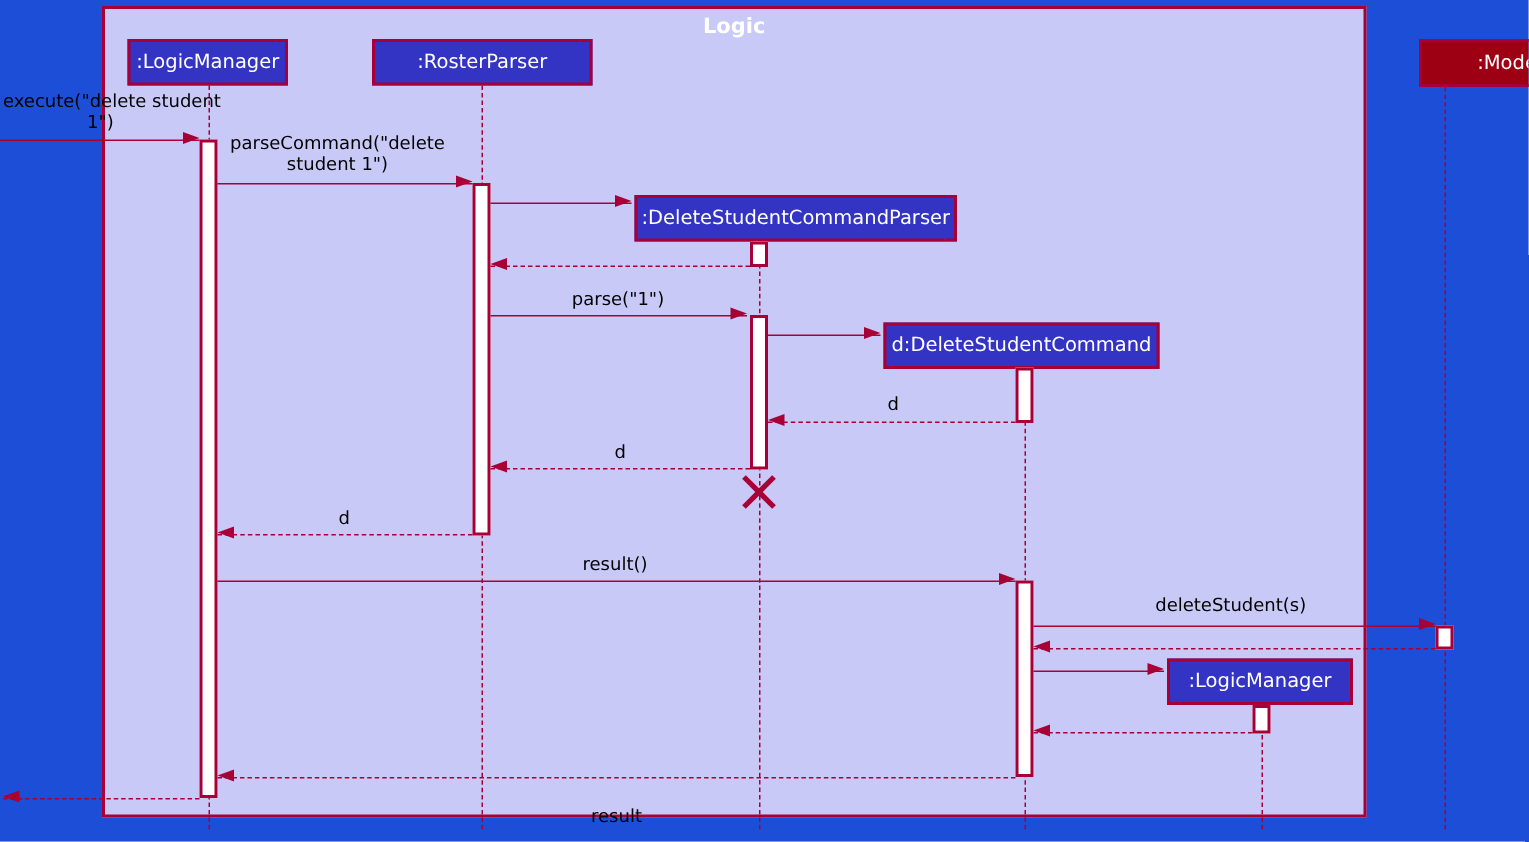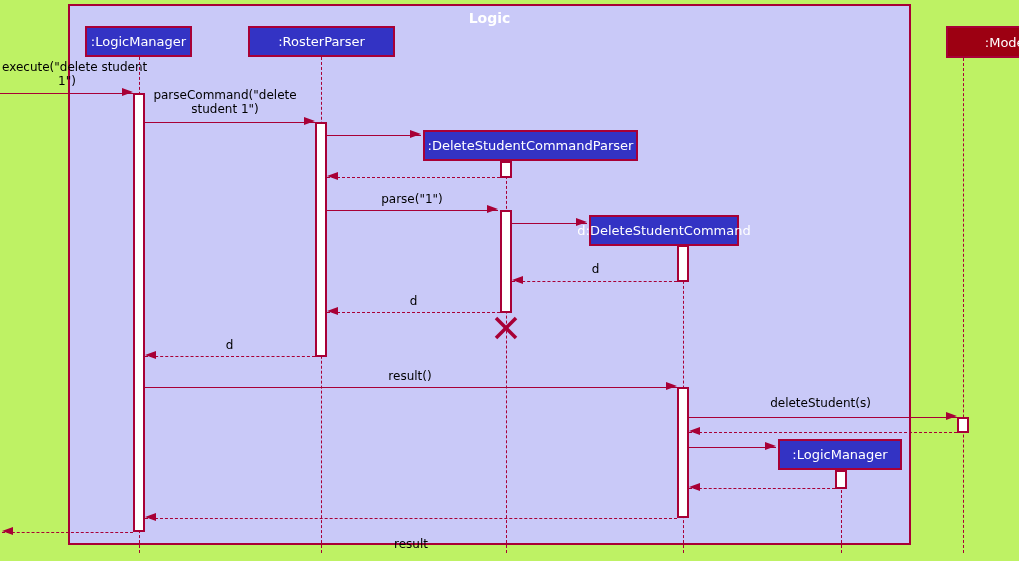--- a/index.html
+++ b/index.html
@@ -1,18 +1,18 @@
 <!DOCTYPE html>
 <html><head>
 <meta charset="utf-8">
 <style>
   * { margin:0; padding:0; box-sizing:border-box; }
   body { background:#ffffff; font-family:"DejaVu Sans","Liberation Sans",sans-serif; }
   #canvas {
-    position:relative; width:1019px; height:561px; background:#bef264; overflow:hidden;
+    position:relative; width:1019px; height:561px; background:#1d4ed8; overflow:hidden;
   }
   
   .frame { position:absolute; border:2px solid #A80036; }
   #frame-logic { left:68px; top:4px; width:843px; height:541px; background:#C9C9F8; }
   #frame-model { left:917px; top:4px; width:97px; height:541px; background:#F8707E; }
   .frame-title {
     position:absolute; top:4px; left:0; width:100%; text-align:center;
     color:#ffffff; font-weight:bold; font-size:14px;
   }
   
@@ -25,21 +25,21 @@
   #ll-mo  { left:963px; top:58px;  height:495px; }
   
   .pbox {
     position:absolute; background:#3333C4; border:2px solid #A80036; color:#ffffff;
     display:flex; align-items:center; justify-content:center;
     font-size:13px; white-space:nowrap;
   }
   #p-lm  { left:85px;  top:26px;  width:107px; height:31px; }
   #p-rp  { left:248px; top:26px;  width:147px; height:31px; }
   #p-dscp{ left:423px; top:130px; width:215px; height:31px; }
-  #p-dsc { left:589px; top:215px; width:150px; height:31px; }
+  #p-dsc { left:589px; top:215px; width:184px; height:31px; }
   #p-cr  { left:778px; top:439px; width:124px; height:31px; }
   #p-mo  { left:946px; top:26px;  width:76px;  height:32px; background:#9D0012;padding-left:45px; }
   
   .activation { position:absolute; width:12px; background:#ffffff; border:2px solid #A80036; z-index:3; }
   #act-lm    { left:133px; top:93px;  height:439px; }
   #act-rp    { left:315px; top:122px; height:235px; }
   #act-dscp1 { left:500px; top:161px; height:17px; }
   #act-dscp2 { left:500px; top:210px; height:103px; }
   #act-dsc1  { left:677px; top:245px; height:37px; }
   #act-dsc2  { left:677px; top:387px; height:131px; }

